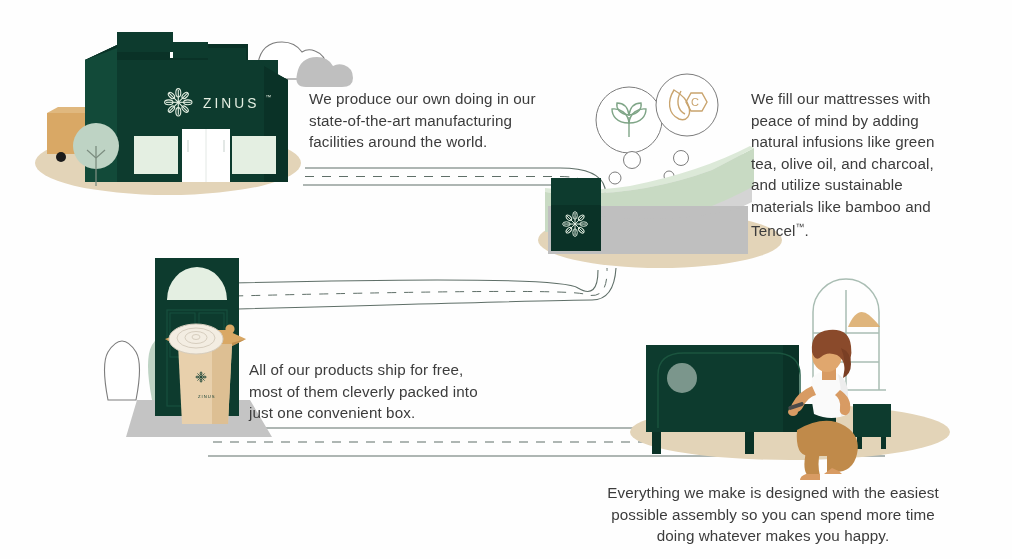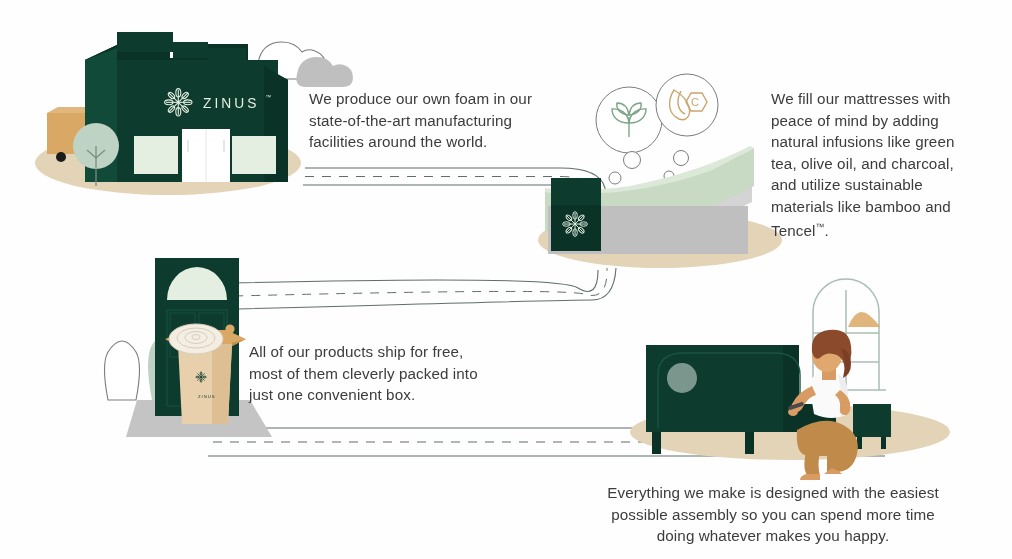--- a/index.html
+++ b/index.html
@@ -18,22 +18,22 @@
   .cap{
     position:absolute;
     color:#3c3c3c;
     font-size:15.2px;
     line-height:21.5px;
     letter-spacing:.1px;
     white-space:pre-line;
     font-family:"Liberation Sans","DejaVu Sans",sans-serif;
   }
   #cap-foam{left:309px;top:88px;width:262px;}
-  #cap-fill{left:771px;top:88px;width:205px;}
-  #cap-ship{left:249px;top:341px;width:250px;}
+  #cap-fill{left:751px;top:88px;width:205px;}
+  #cap-ship{left:249px;top:359px;width:250px;}
   #cap-assembly{left:597px;top:482px;width:352px;text-align:center;}
   .sup{font-size:9px;vertical-align:super;letter-spacing:0;}
 </style>
 </head>
 <body>
 
 <div id="stage">
 
   <svg id="art" viewBox="0 0 1012 559">
 
@@ -277,21 +277,21 @@
         <ellipse cx="827" cy="355" rx="15" ry="17" fill="#E0A76E"></ellipse>
 
         <path d="M812,352 q-2,-20 17,-22 q20,-2 22,16 q2,14 -6,22 q-2,-10 -8,-13 q-10,-4 -16,2 q-6,5 -9,-5 z" fill="#8A4A2B"></path>
         <path d="M841,348 q10,4 10,16 q0,10 -8,14 q4,-16 -2,-30 z" fill="#7A3F24"></path>
 
         <rect x="788" y="404" width="16" height="4" rx="2" fill="#4A4A4A" transform="rotate(-18 796 406)"></rect>
       </g>
     </g>
   </svg>
 
-  <div class="cap" id="cap-foam">We produce our own foam in our state-of-the-art manufacturing facilities around the world.</div>
+  <div class="cap" id="cap-foam">We produce our own doing in our state-of-the-art manufacturing facilities around the world.</div>
 
   <div class="cap" id="cap-fill"><span>We fill our mattresses with peace of mind by adding natural infusions like green tea, olive oil, and charcoal, and utilize sustainable materials like bamboo and Tencel</span><span class="sup">™</span><span>.</span></div>
 
   <div class="cap" id="cap-ship">All of our products ship for free, most of them cleverly packed into just one convenient box.</div>
 
   <div class="cap" id="cap-assembly">Everything we make is designed with the easiest possible assembly so you can spend more time doing whatever makes you happy.</div>
 
 </div>
 
 </body></html>

